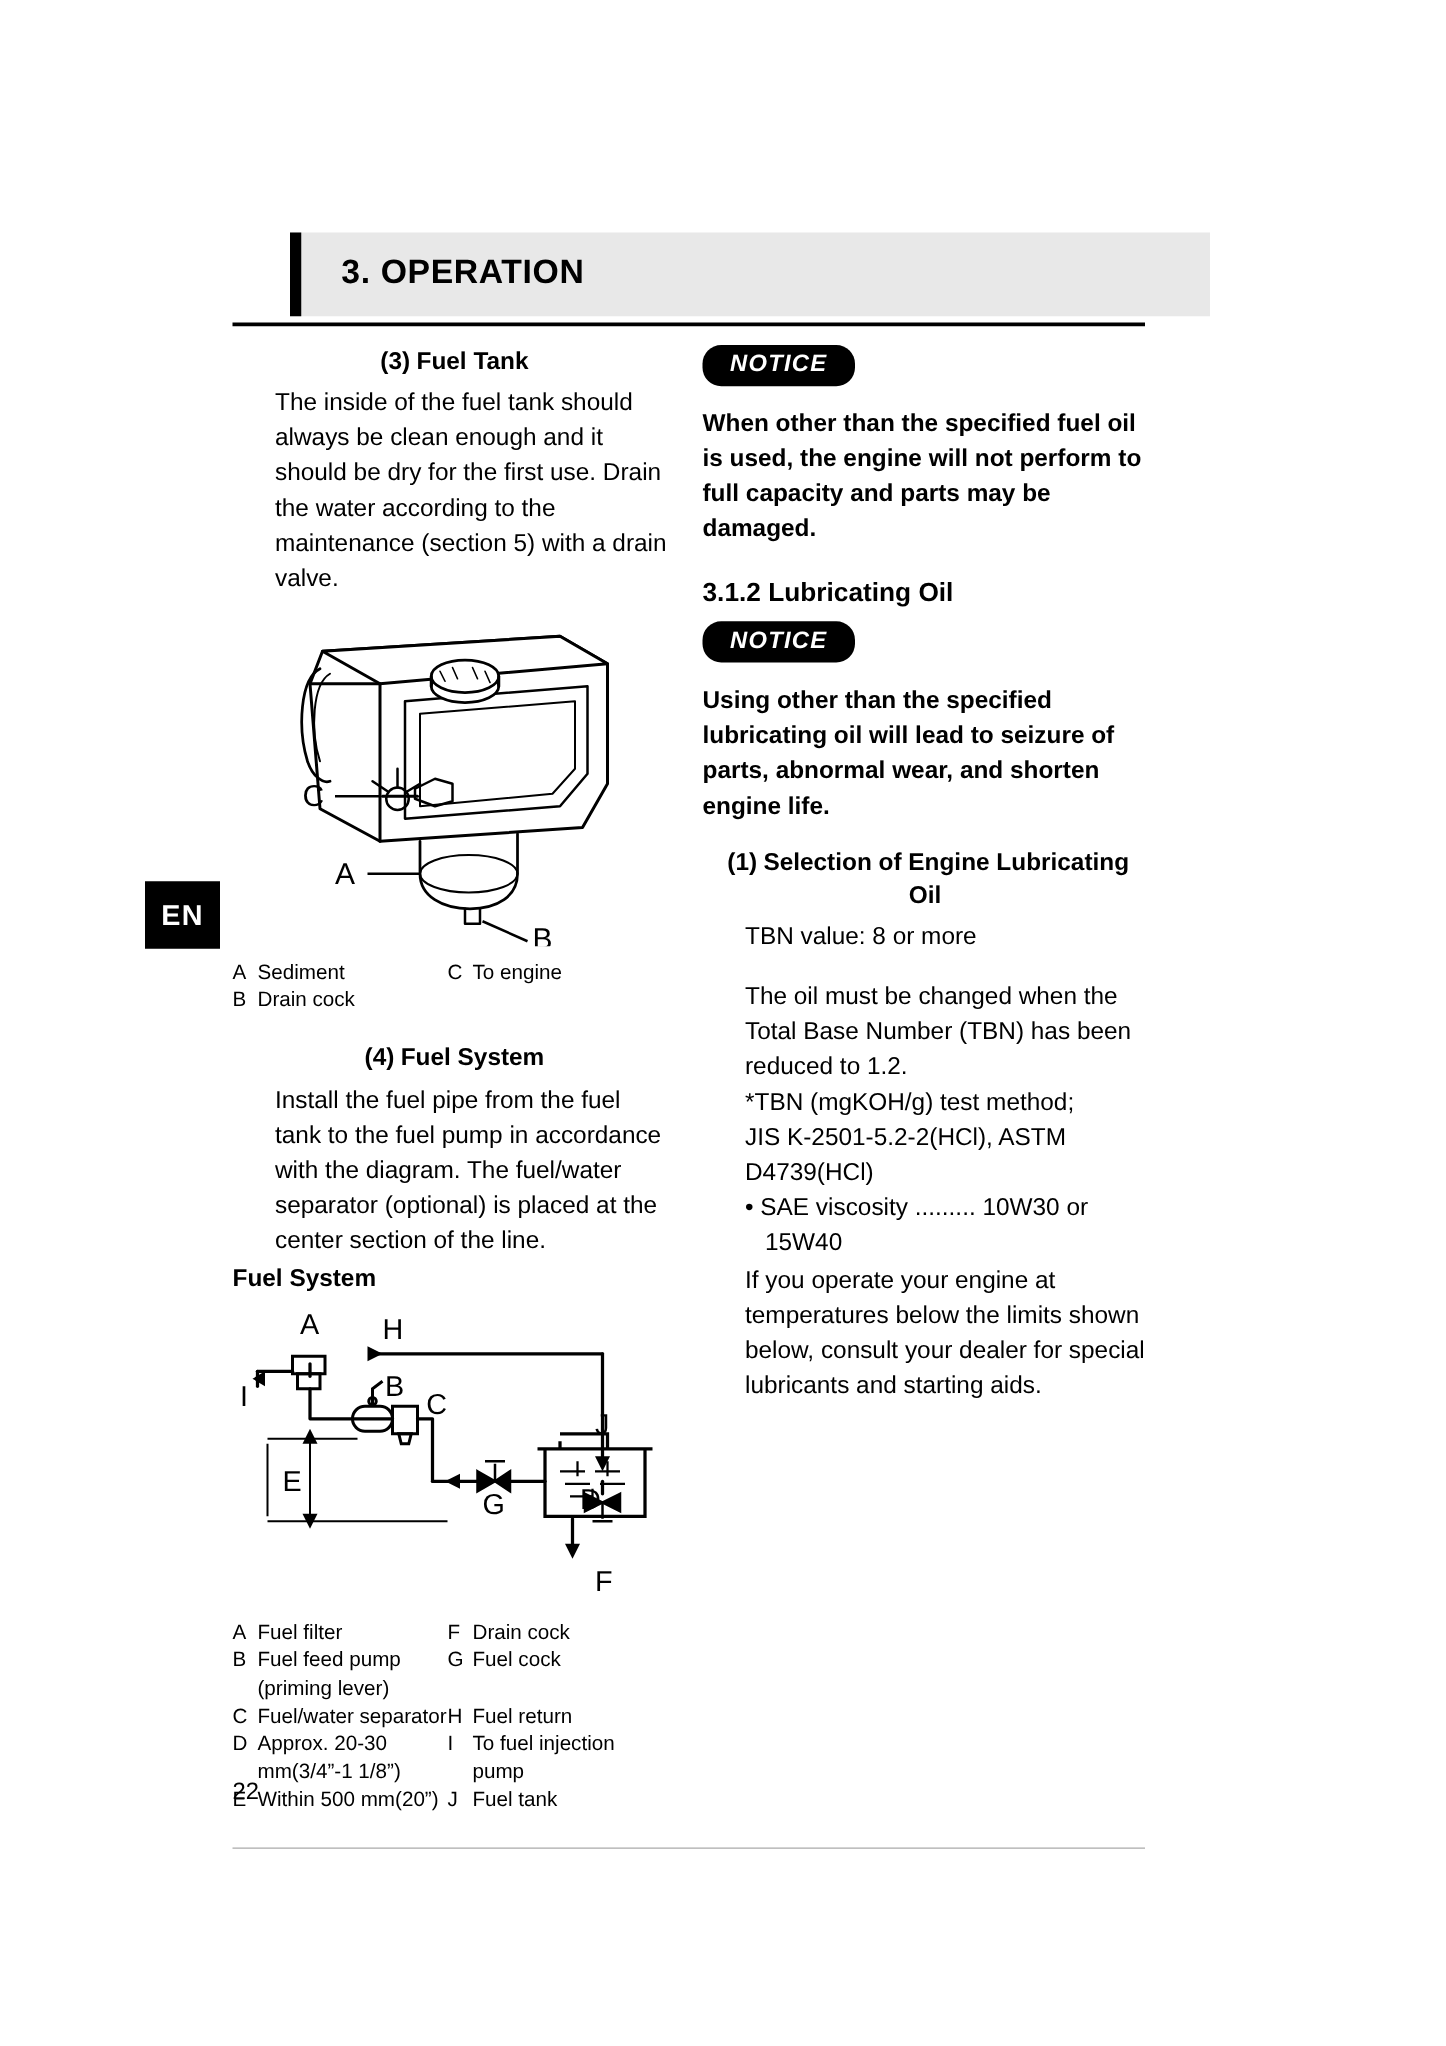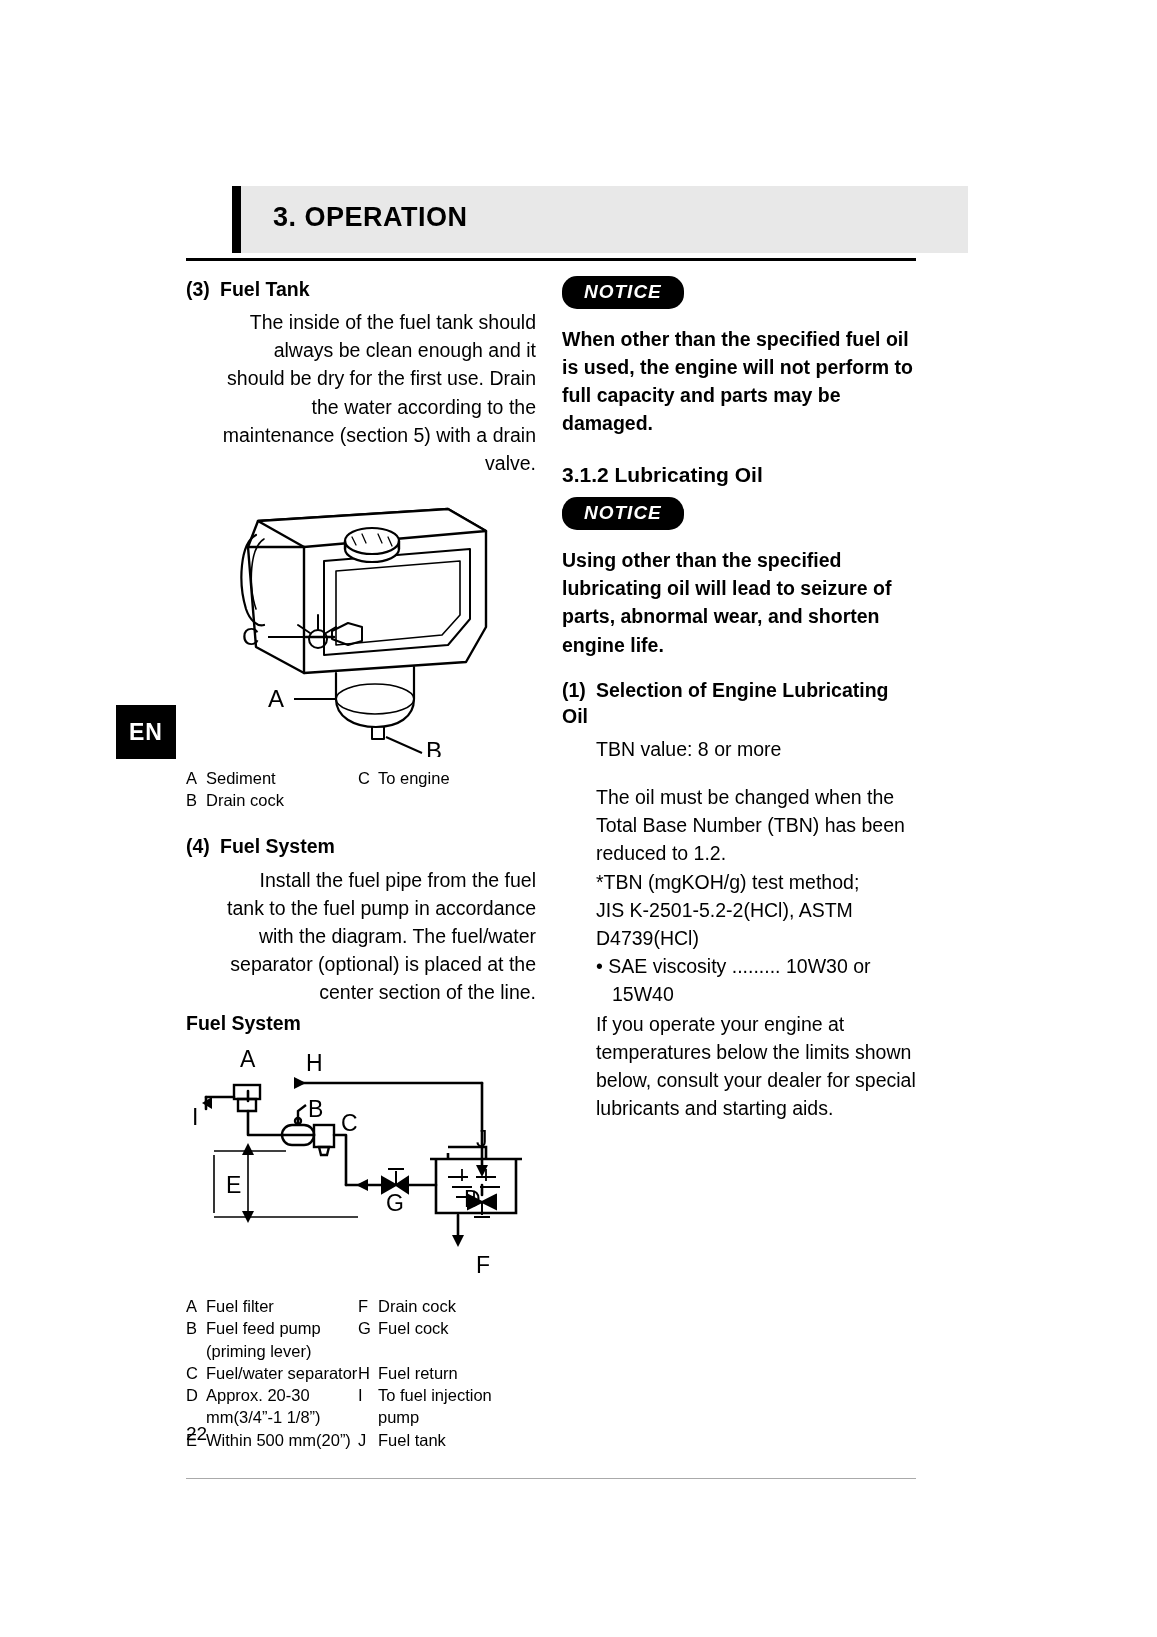--- a/index.html
+++ b/index.html
@@ -81,31 +81,31 @@
     top: 276px;
     width: 356px;
   }
 
   
   .num-head {
     font-size: 19.5px;
     font-weight: bold;
     margin-bottom: 6px;
     line-height: 1.35;
+    text-align: center;
   }
   .num-head .num {
     display: inline-block;
     width: 34px;
   }
   .body-text {
     font-size: 19.5px;
     line-height: 1.44;
     margin-left: 34px;
     margin-bottom: 4px;
-    text-align: right;
   }
   .sub-head {
     font-size: 19.5px;
     font-weight: bold;
     margin-top: 6px;
     margin-bottom: 4px;
   }
   .section-head {
     font-size: 21px;
     font-weight: bold;

